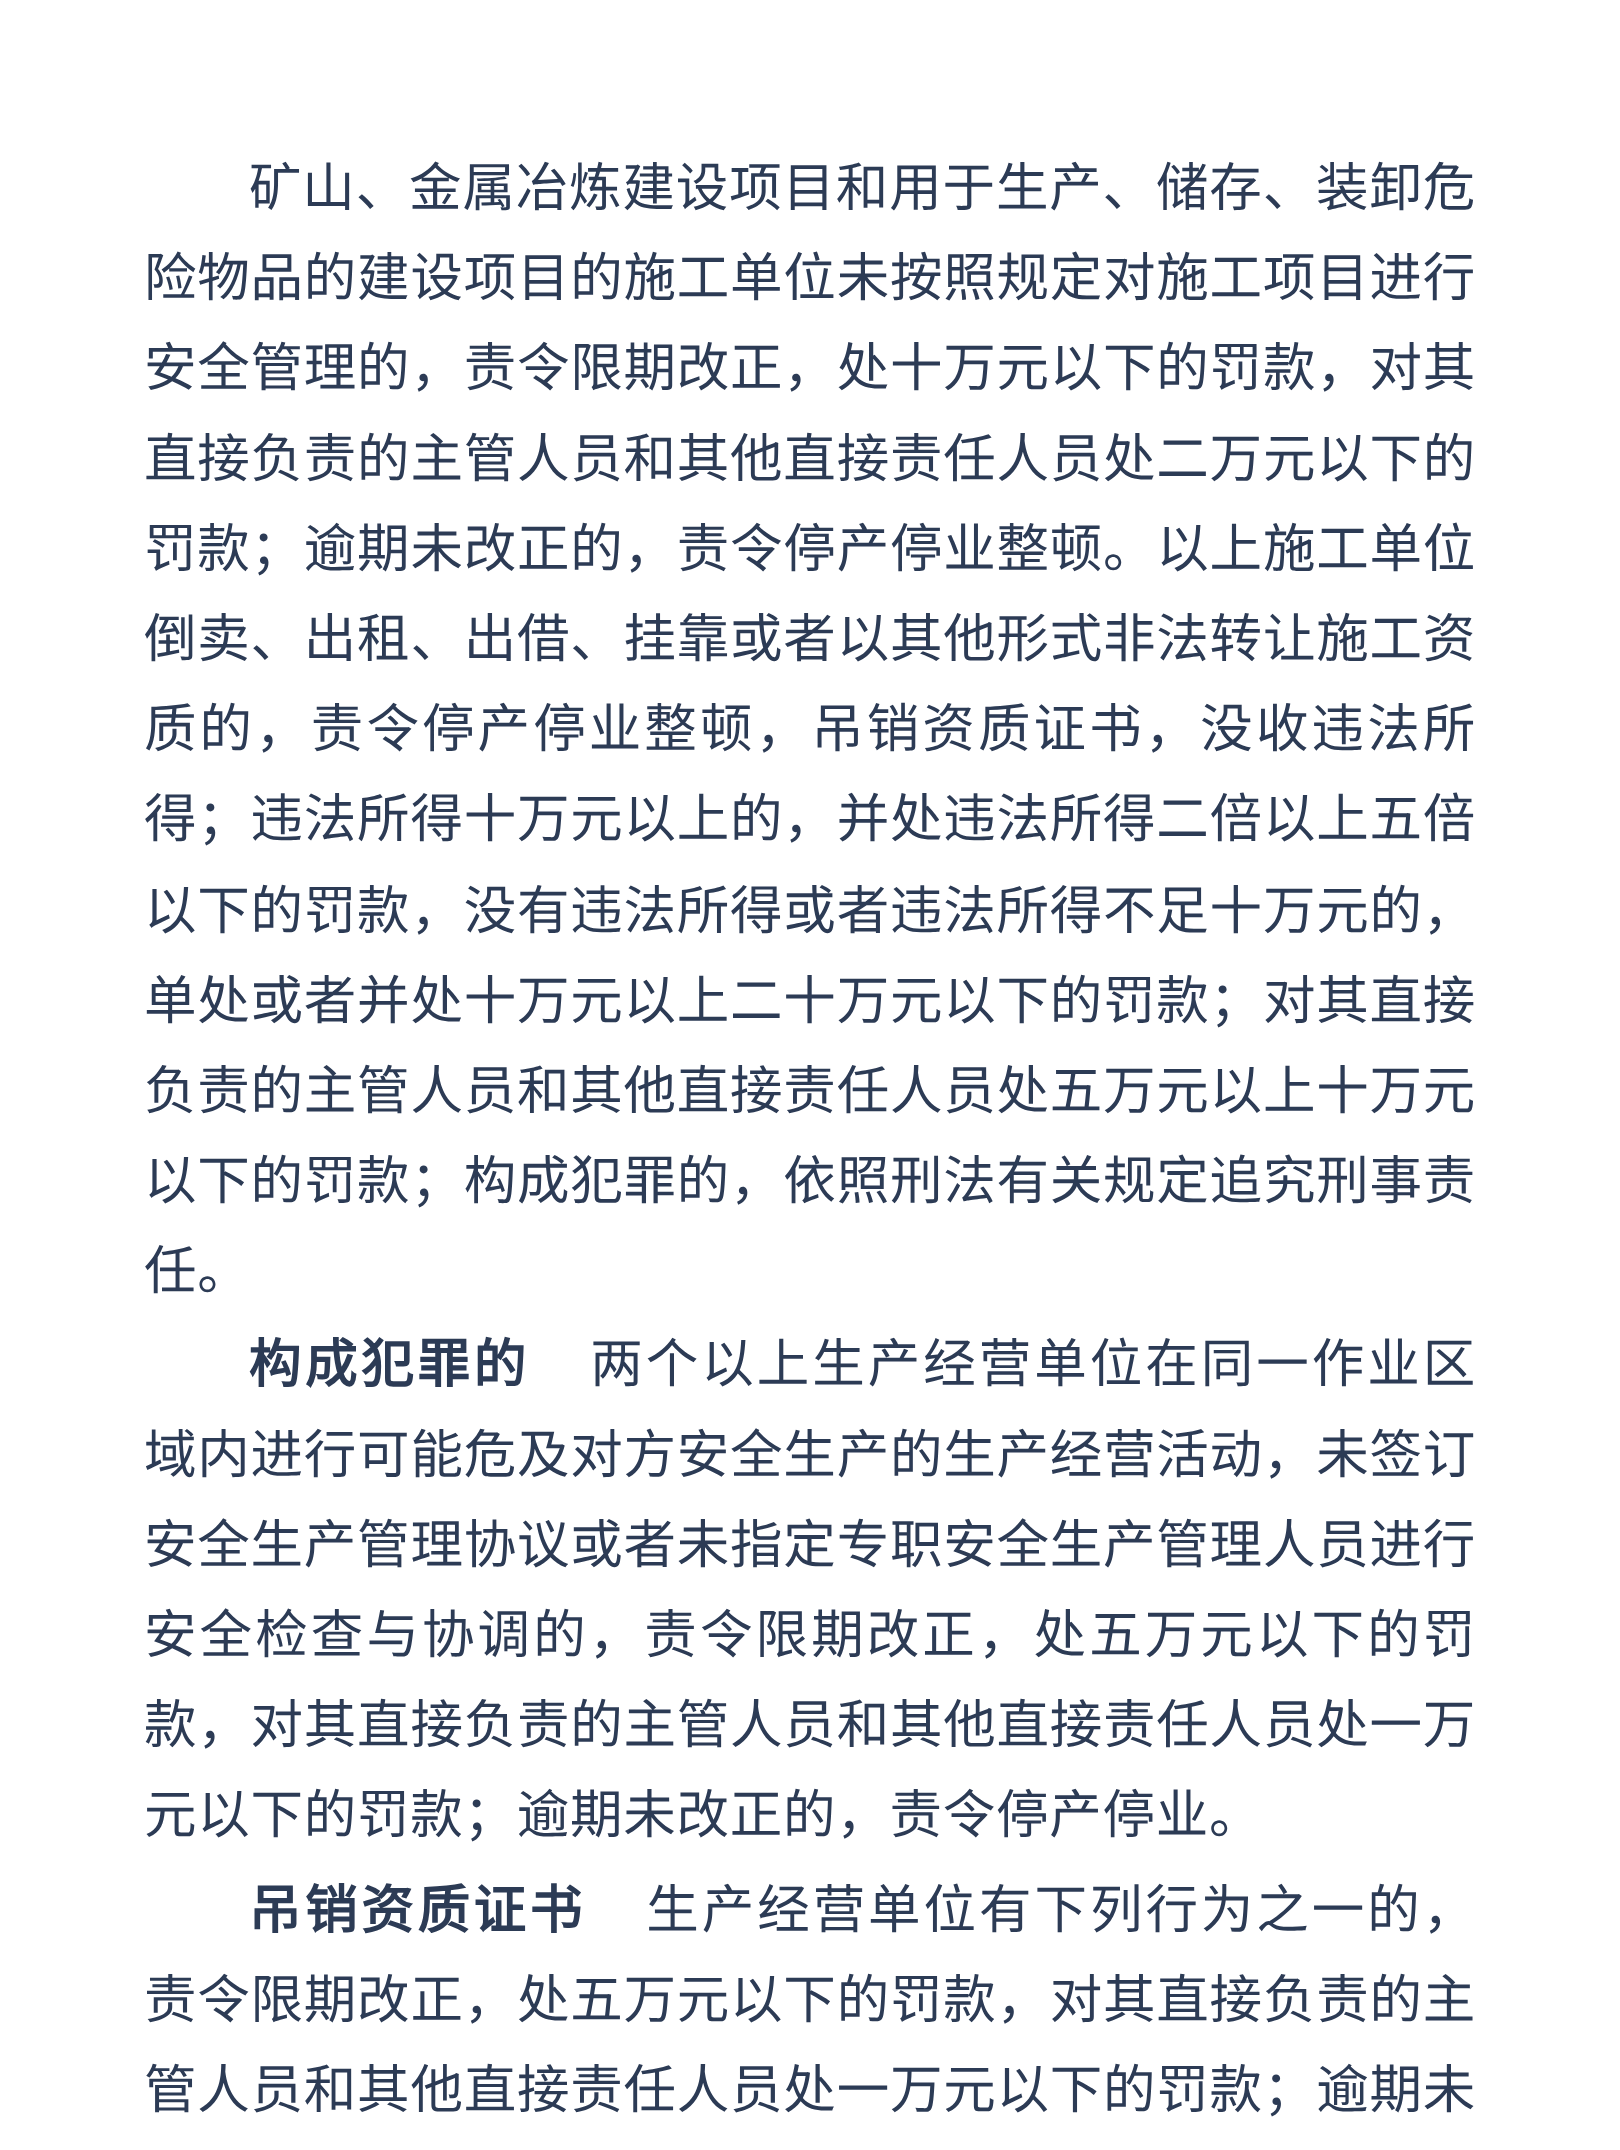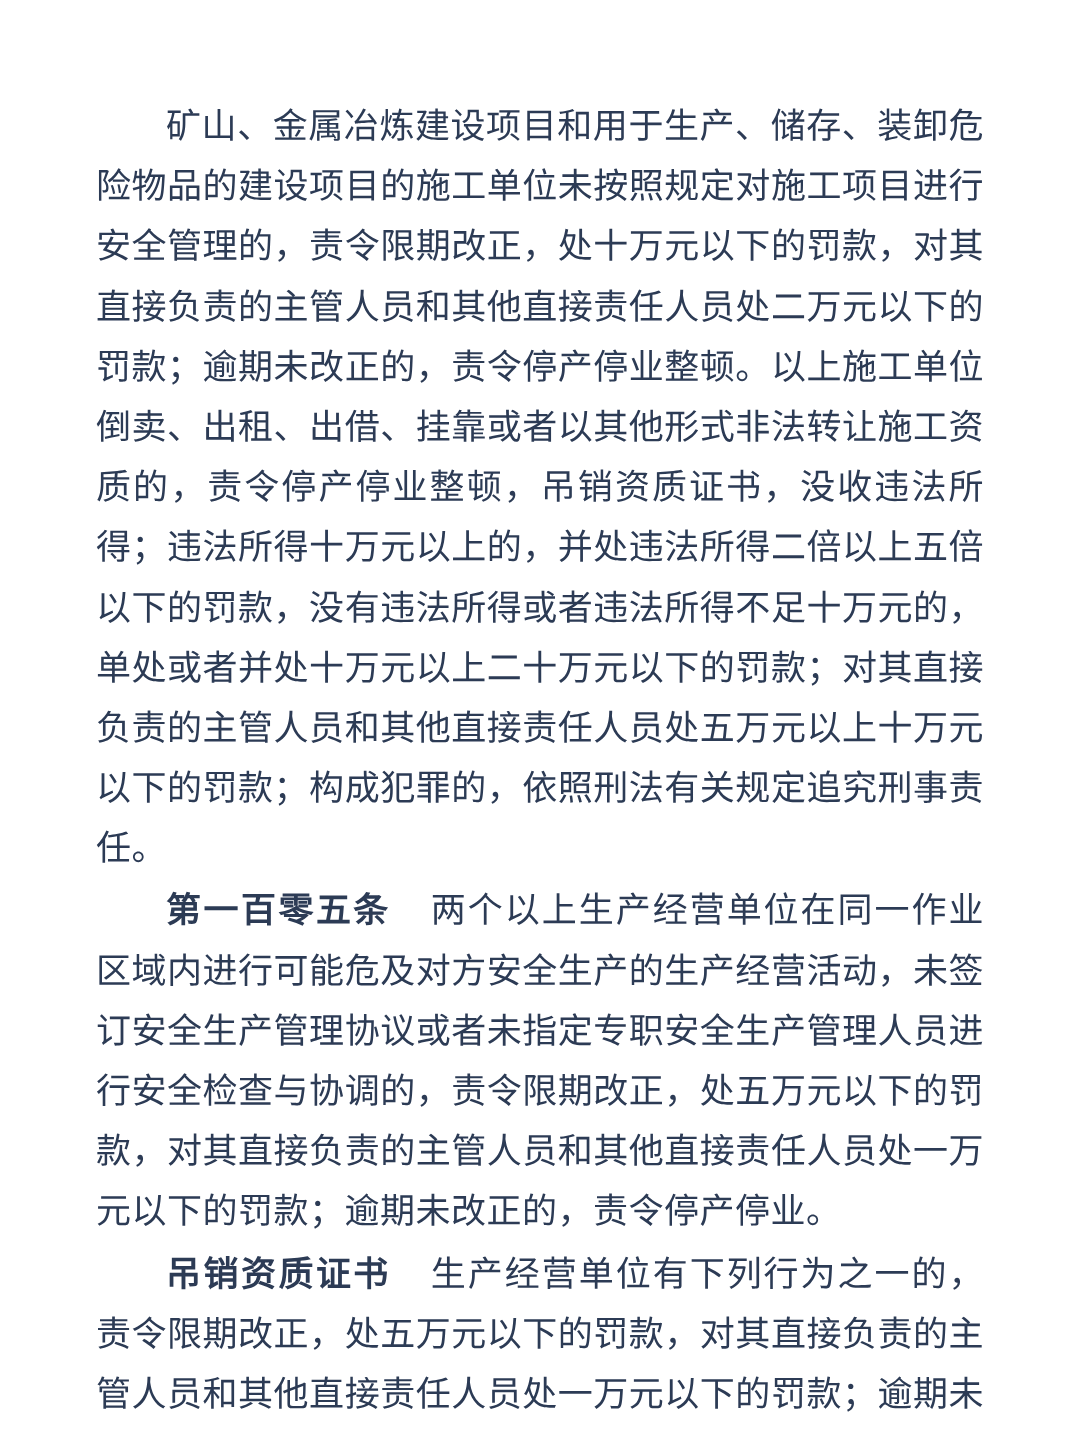--- a/index.html
+++ b/index.html
@@ -46,21 +46,21 @@
 <body>
 
 <div class="page">
   <div class="doc-body">
 
     <p class="para">
       <span>矿山、金属冶炼建设项目和用于生产、储存、装卸危险物品的建设项目的施工单位未按照规定对施工项目进行安全管理的，责令限期改正，处十万元以下的罚款，对其直接负责的主管人员和其他直接责任人员处二万元以下的罚款；逾期未改正的，责令停产停业整顿。以上施工单位倒卖、出租、出借、挂靠或者以其他形式非法转让施工资质的，责令停产停业整顿，吊销资质证书，没收违法所得；违法所得十万元以上的，并处违法所得二倍以上五倍以下的罚款，没有违法所得或者违法所得不足十万元的，单处或者并处十万元以上二十万元以下的罚款；对其直接负责的主管人员和其他直接责任人员处五万元以上十万元以下的罚款；构成犯罪的，依照刑法有关规定追究刑事责任。</span>
     </p>
 
     <p class="para">
-      <span class="article-label">第一百零五条</span><span class="article-gap"></span><span>两个以上生产经营单位在同一作业区域内进行可能危及对方安全生产的生产经营活动，未签订安全生产管理协议或者未指定专职安全生产管理人员进行安全检查与协调的，责令限期改正，处五万元以下的罚款，对其直接负责的主管人员和其他直接责任人员处一万元以下的罚款；逾期未改正的，责令停产停业。</span>
+      <span class="article-label">构成犯罪的</span><span class="article-gap"></span><span>两个以上生产经营单位在同一作业区域内进行可能危及对方安全生产的生产经营活动，未签订安全生产管理协议或者未指定专职安全生产管理人员进行安全检查与协调的，责令限期改正，处五万元以下的罚款，对其直接负责的主管人员和其他直接责任人员处一万元以下的罚款；逾期未改正的，责令停产停业。</span>
     </p>
 
     <p class="para">
       <span class="article-label">吊销资质证书</span><span class="article-gap"></span><span>生产经营单位有下列行为之一的，责令限期改正，处五万元以下的罚款，对其直接负责的主管人员和其他直接责任人员处一万元以下的罚款；逾期未改正的，责令停产停业整顿；构成犯罪的，依照刑法有关规定追究刑事责任：</span>
     </p>
 
   </div>
 </div>
 
 </body></html>

